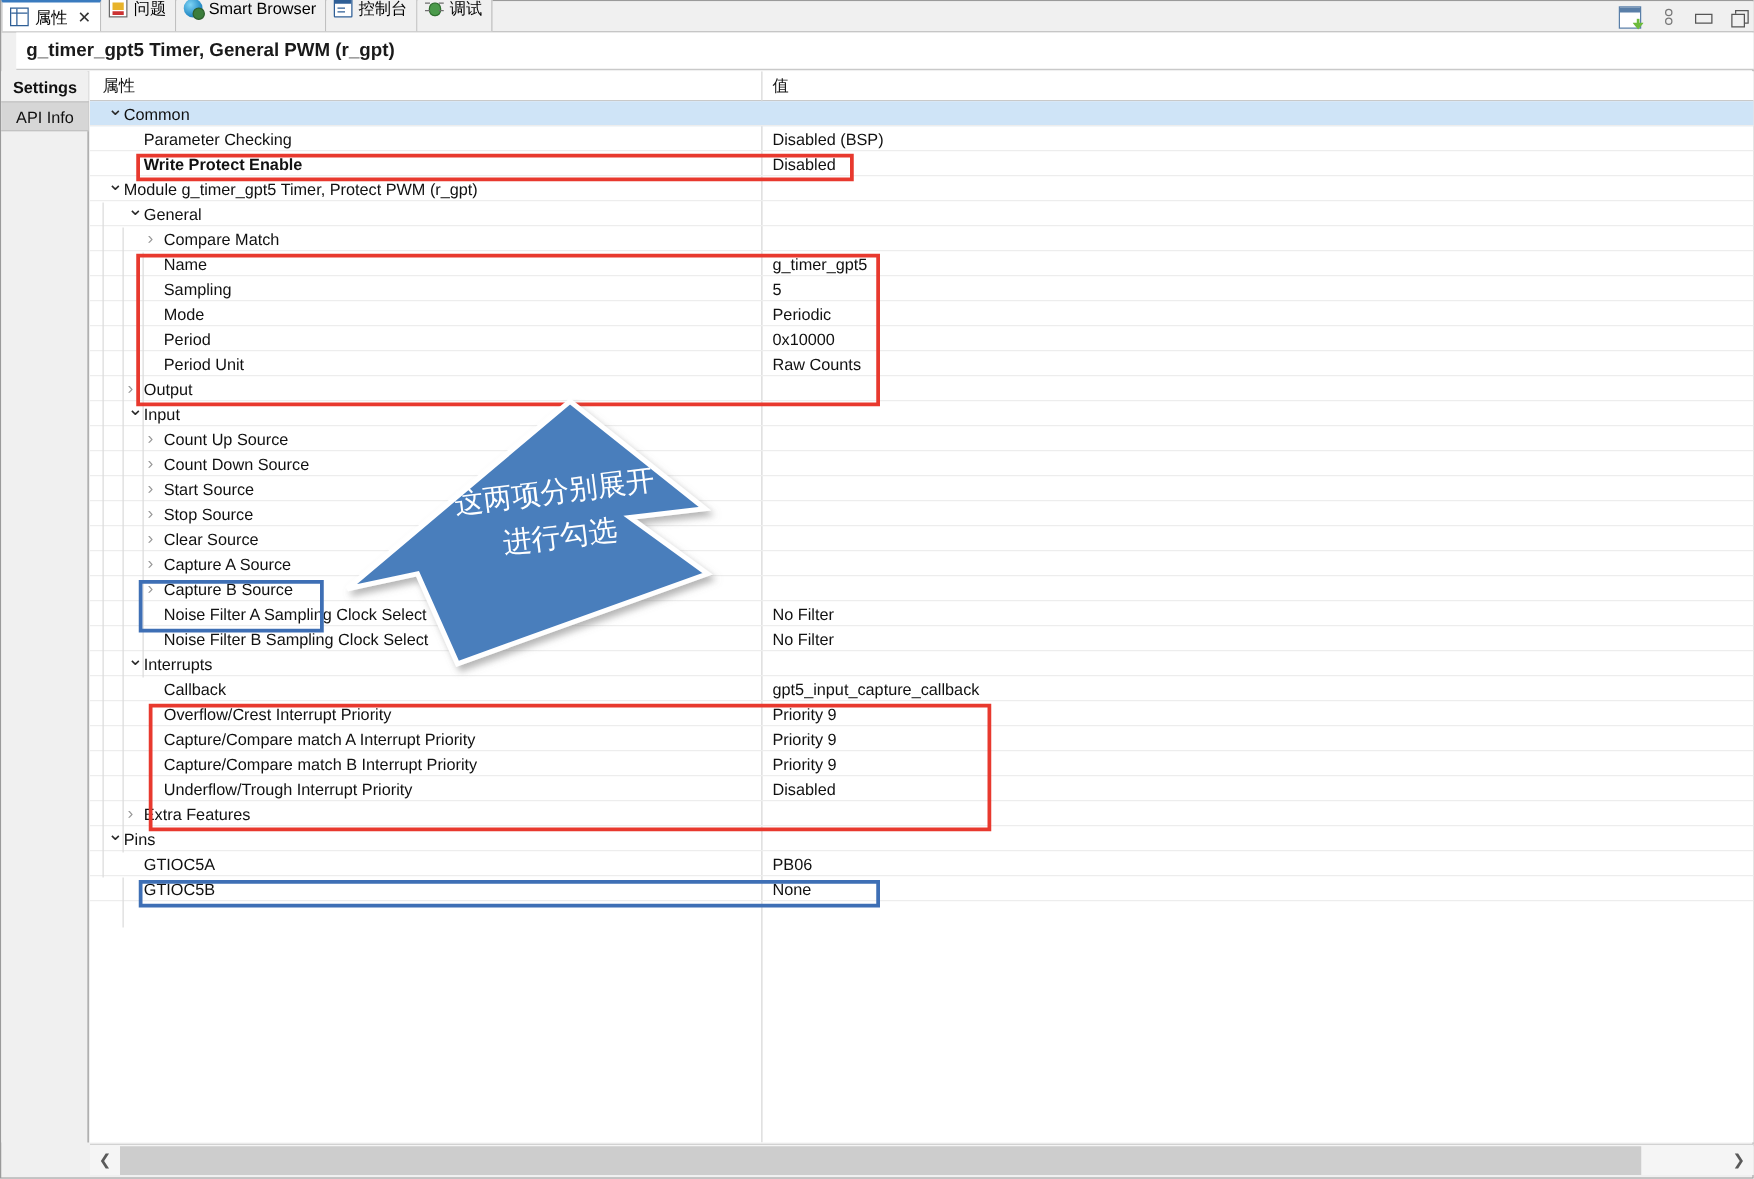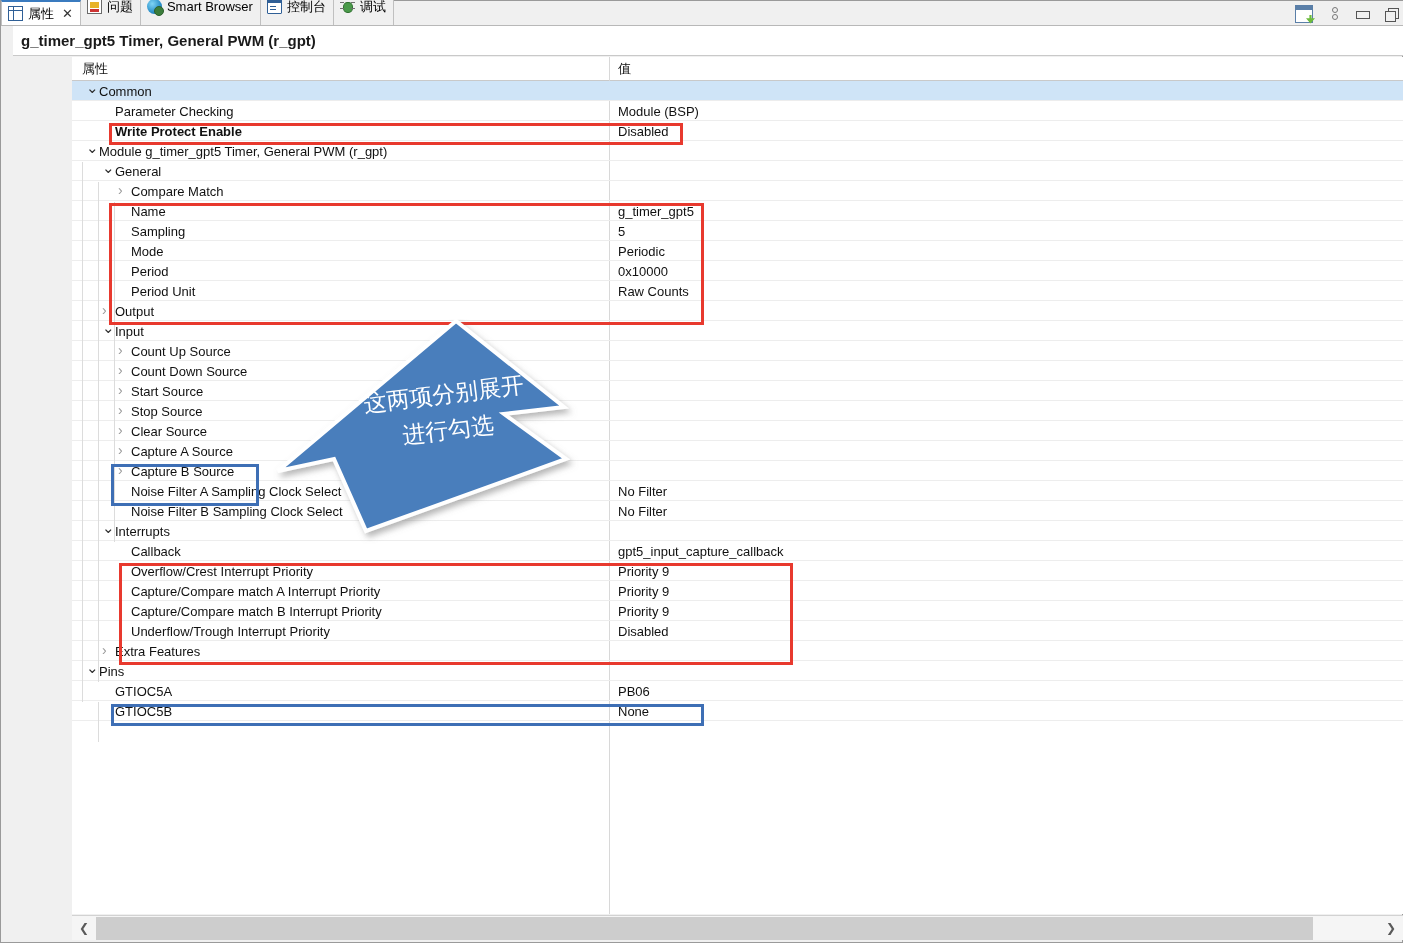--- a/index.html
+++ b/index.html
@@ -235,53 +235,57 @@
     <div class="winctrls">
       <div class="wc wc-restore-view"></div>
       <div class="wc wc-dots"></div>
       <div class="wc wc-min"></div>
       <div class="wc wc-max"></div>
     </div>
   </div>
 
   <div class="titlebar">g_timer_gpt5 Timer, General PWM (r_gpt)</div>
 
+  <div class="rail">
+    <div class="rail-tab active">Settings</div>
+    <div class="rail-tab inactive">API Info</div>
+  </div>
 
   <div class="tablewrap">
     <div class="thead">
       <div class="th prop">属性</div>
       <div class="th val">值</div>
     </div>
     <div class="coldiv"></div>
     <div class="rows" id="rows-host">
         <div class="row sel">
           <div class="pname" style="left: 14px;">
             <span class="twisty open" style="font-size: 15px; transform: translateY(-4px);">⌄</span>
             <span>Common</span>
           </div>
           <div class="pval"></div>
         </div>
         <div class="row">
           <div class="pname" style="left: 30px;">
             <span class="twisty none"></span>
             <span>Parameter Checking</span>
           </div>
-          <div class="pval">Module (BSP)</div>
+          <div class="pval">Disabled (BSP)</div>
         </div>
         <div class="row">
           <div class="pname" style="left: 30px; font-weight: bold;">
             <span class="twisty none"></span>
             <span>Write Protect Enable</span>
           </div>
           <div class="pval">Disabled</div>
         </div>
         <div class="row">
           <div class="pname" style="left: 14px;">
             <span class="twisty open" style="font-size: 15px; transform: translateY(-4px);">⌄</span>
-            <span>Module g_timer_gpt5 Timer, General PWM (r_gpt)</span>
+            <span>Module g_timer_gpt5 Timer, Protect PWM (r_gpt)</span>
           </div>
           <div class="pval"></div>
         </div>
         <div class="row">
           <div class="pname" style="left: 30px;">
             <span class="twisty open" style="font-size: 15px; transform: translateY(-4px);">⌄</span>
             <span>General</span>
           </div>
           <div class="pval"></div>
         </div>

